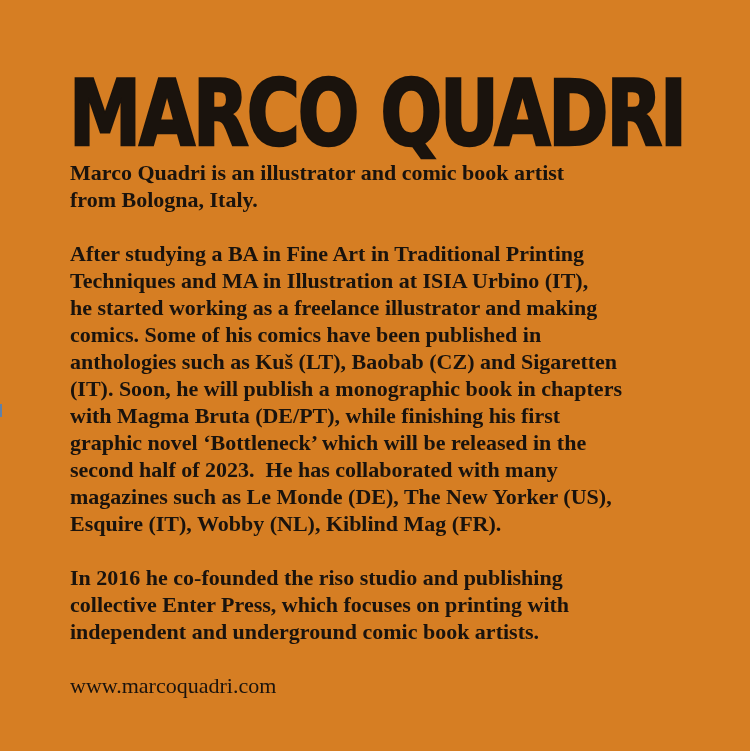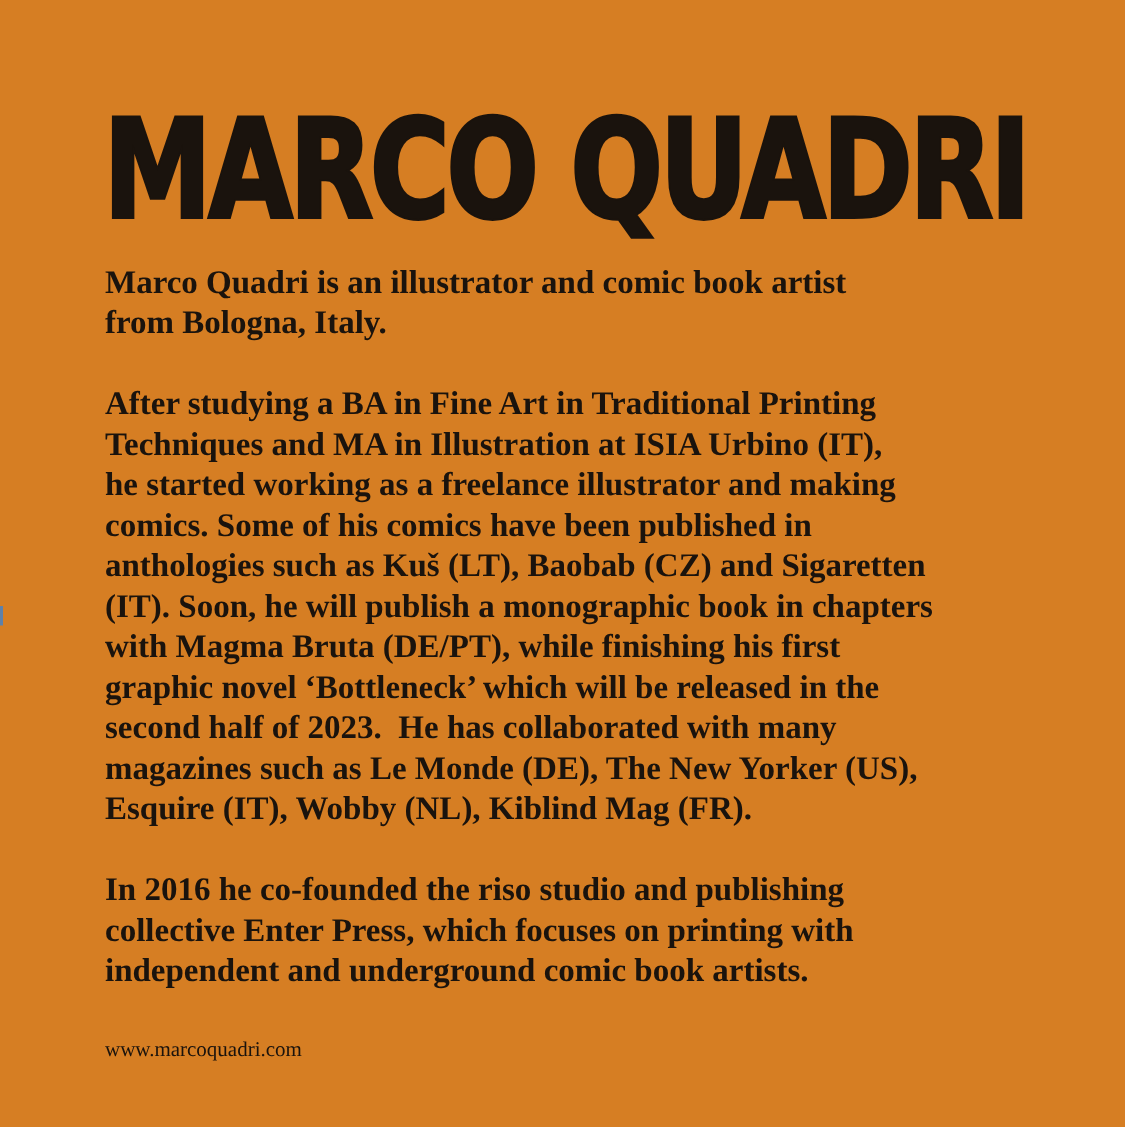--- a/index.html
+++ b/index.html
@@ -35,31 +35,30 @@
     letter-spacing:-2px;
   }
   .bio{
     position:absolute;
     left:70px;top:159px;
     width:668px;
     color:var(--ink);
     font-size:22px;
     line-height:27px;
     font-weight:700;
-    margin-top:15px;
   }
   .bio p{
     white-space:pre-wrap;
     margin:0 0 27px 0;
   }
   .website{
     display:block;
     margin-top:0;
     font-weight:400;
-    font-size:14px;
+    font-size:22px;
     line-height:27px;
     color:var(--ink);
     text-decoration:none;
   }
   .edge-mark{
     position:absolute;
     left:0;top:404px;
     width:2px;height:13px;
     background:var(--edge);
   }

